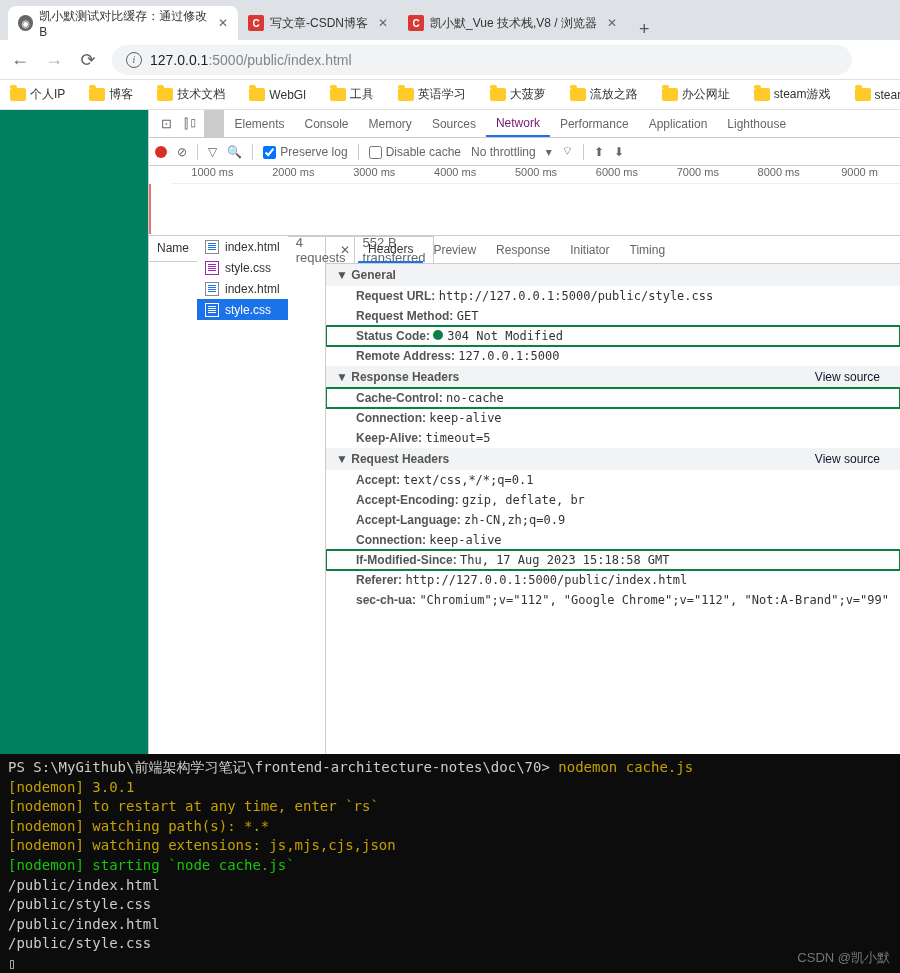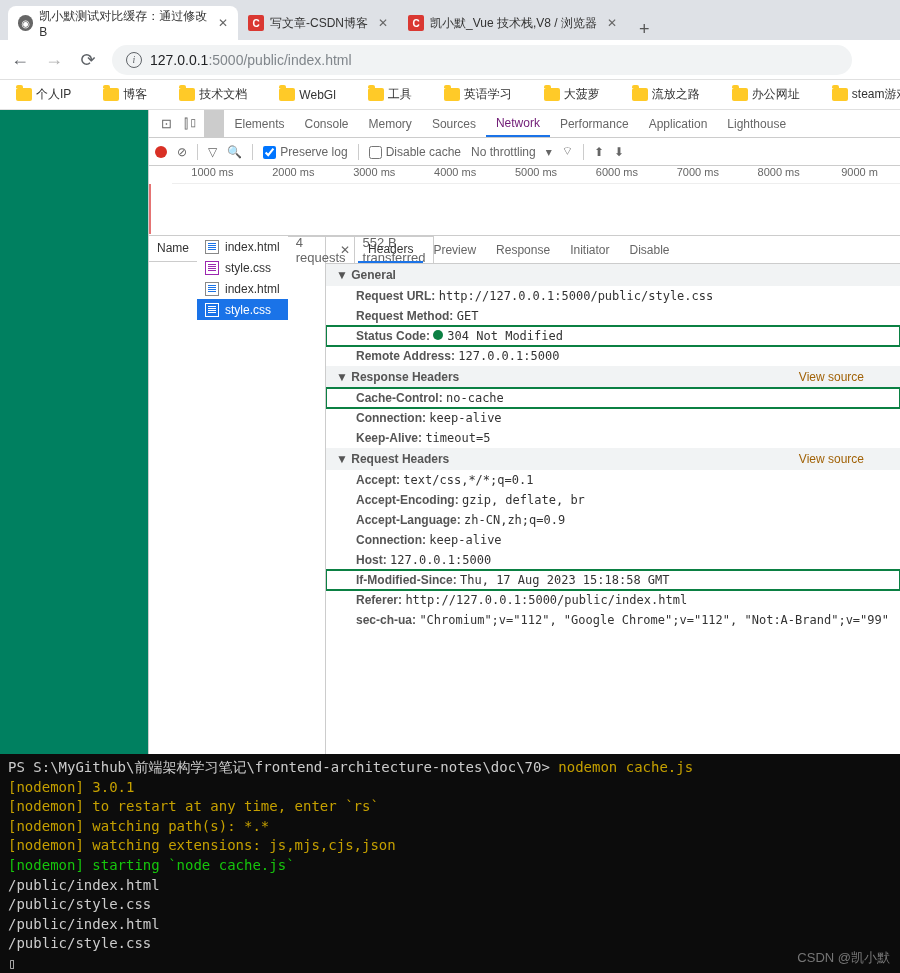--- a/index.html
+++ b/index.html
@@ -11,21 +11,21 @@
 .favicon { width: 16px; height: 16px; border-radius: 50%; background: #666; display:flex;align-items:center;justify-content:center;color:#fff;font-size:10px;}
 .favicon.c { background:#da3832; border-radius:2px; font-weight:bold;}
 .newtab { padding:0 12px; color:#555; font-size:18px;}
 .addrrow { height:40px; display:flex; align-items:center; gap:14px; padding:0 10px; border-bottom:1px solid #e0e0e0;}
 .navicon { color:#5f6368; font-size:18px; width:20px; text-align:center;}
 .navicon.dis{color:#b0b0b0;}
 .addrbar { flex:0 0 auto; display:flex; align-items:center; gap:8px; background:#f1f3f4; border-radius:15px; padding:4px 14px; height:30px; width:740px;}
 .info-icon{border:1px solid #5f6368;border-radius:50%;width:16px;height:16px;display:flex;align-items:center;justify-content:center;font-size:10px;color:#5f6368;font-family:serif;font-style:italic;}
 .url{color:#202124;font-size:14px;}
 .url .gray{color:#80868b;}
-.bmbar{height:30px;display:flex;align-items:center;gap:20px;padding:0 10px;border-bottom:1px solid #e0e0e0;overflow:hidden;}
+.bmbar{height:30px;display:flex;align-items:center;gap:12px;padding:0 4px;border-bottom:1px solid #e0e0e0;overflow:hidden;}
 .bm{display:flex;align-items:center;gap:4px;padding:2px 6px;font-size:12px;color:#333;white-space:nowrap;}
 .folder{width:16px;height:13px;background:#ffca28;border-radius:2px;position:relative;}
 .folder::before{content:"";position:absolute;top:-3px;left:0;width:7px;height:3px;background:#ffca28;border-radius:2px 2px 0 0;}
 .main{display:flex;height:644px;}
 .leftgreen{width:148px;background:#008060;}
 .devtools{flex:1;display:flex;flex-direction:column;border-left:1px solid #ccc;}
 .dt-tabs{height:28px;display:flex;align-items:center;border-bottom:1px solid #ccc;padding-left:6px;font-size:12px;color:#666;}
 .dt-tabs span{padding:0 10px;height:100%;display:flex;align-items:center;}
 .dt-tabs .sel{color:#701a75;border-bottom:2px solid #1a73e8;}
 .dt-tabs .ico{padding:0 6px;font-size:13px;}
@@ -51,21 +51,21 @@
 .ficon.css.selw::after{box-shadow:0 2px 0 #fff,0 4px 0 #fff,0 6px 0 #fff;background:#fff;}
 .reqfoot{border-top:1px solid #ccc;height:26px;display:flex;align-items:center;font-size:13px;color:#666;}
 .reqfoot span{padding:0 8px;border-right:1px solid #ccc;}
 .detail{flex:1;display:flex;flex-direction:column;min-width:0;}
 .dtabs{height:28px;display:flex;align-items:center;border-bottom:1px solid #ccc;padding-left:6px;font-size:12px;color:#666;gap:0;}
 .dtabs span{padding:0 10px;height:100%;display:flex;align-items:center;}
 .dtabs .sel2{color:#333;border-bottom:2px solid #1a73e8;}
 .dtabs .close{padding:0 8px;}
 .detbody{flex:1;overflow:auto;font-size:12px;padding-bottom:19px;}
 .secthdr{background:#f1f3f4;padding:4px 10px;font-weight:bold;color:#555;display:flex;align-items:center;gap:4px;}
-.secthdr .vs{margin-left:auto;font-weight:normal;color:#a16207;margin-right:26px;}
+.secthdr .vs{margin-left:auto;font-weight:normal;color:#0f172a;margin-right:10px;}
 .kv{padding:3px 10px 3px 30px;}
 .kv b{color:#555;}
 .kv span{font-family:Consolas,monospace;color:#333;}
 .greendot{display:inline-block;width:10px;height:10px;background:#0b8043;border-radius:50%;margin-right:4px;}
 .hl{outline:2px solid #0b8043;outline-offset:-1px;}
 .terminal{height:220px;background:#0c0c0c;color:#cccccc;font-family:Consolas,monospace;font-size:14px;padding:4px 8px;line-height:1.4;white-space:pre;overflow:hidden;}
 .terminal .ylw{color:#c5a000;}
 .terminal .grn{color:#16c60c;}
 .terminal .prompt{color:#ccc;}
 .watermark{position:absolute;right:10px;bottom:6px;color:#888;font-size:13px;opacity:0.85;}
@@ -228,38 +228,37 @@
           <span>552 B transferred</span>
         </div>
       </div>
       <div class="detail">
         <div class="dtabs">
           <span class="close">✕</span>
           <span class="sel2">Headers</span>
           <span>Preview</span>
           <span>Response</span>
           <span>Initiator</span>
-          <span>Disable</span>
+          <span>Timing</span>
         </div>
         <div class="detbody" id="detbody">
             <div class="secthdr">▼ General</div>
             <div class="kv"><b>Request URL:</b> <span>http://127.0.0.1:5000/public/style.css</span></div>
             <div class="kv"><b>Request Method:</b> <span>GET</span></div>
             <div class="kv hl"><b>Status Code:</b> <span class="greendot"></span><span>304 Not Modified</span></div>
             <div class="kv"><b>Remote Address:</b> <span>127.0.0.1:5000</span></div>
             <div class="secthdr">▼ Response Headers<span class="vs">View source</span></div>
             <div class="kv hl"><b>Cache-Control:</b> <span>no-cache</span></div>
             <div class="kv"><b>Connection:</b> <span>keep-alive</span></div>
             <div class="kv"><b>Keep-Alive:</b> <span>timeout=5</span></div>
             <div class="secthdr">▼ Request Headers<span class="vs">View source</span></div>
             <div class="kv"><b>Accept:</b> <span>text/css,*/*;q=0.1</span></div>
             <div class="kv"><b>Accept-Encoding:</b> <span>gzip, deflate, br</span></div>
             <div class="kv"><b>Accept-Language:</b> <span>zh-CN,zh;q=0.9</span></div>
             <div class="kv"><b>Connection:</b> <span>keep-alive</span></div>
-            <div class="kv"><b>Host:</b> <span>127.0.0.1:5000</span></div>
             <div class="kv hl"><b>If-Modified-Since:</b> <span>Thu, 17 Aug 2023 15:18:58 GMT</span></div>
             <div class="kv"><b>Referer:</b> <span>http://127.0.0.1:5000/public/index.html</span></div>
             <div class="kv"><b>sec-ch-ua:</b> <span>"Chromium";v="112", "Google Chrome";v="112", "Not:A-Brand";v="99"</span></div>
           </div>
       </div>
     </div>
   </div>
 </div>
 
 <div class="terminal" id="term"><span class="prompt">PS S:\MyGithub\前端架构学习笔记\frontend-architecture-notes\doc\70&gt; </span><span class="ylw">nodemon cache.js</span>

